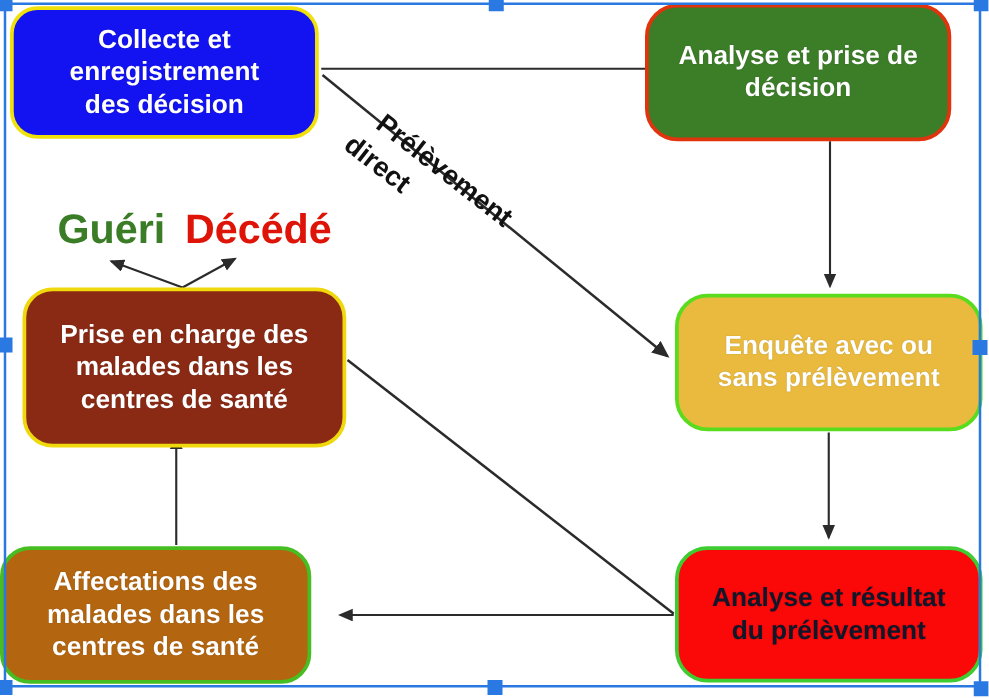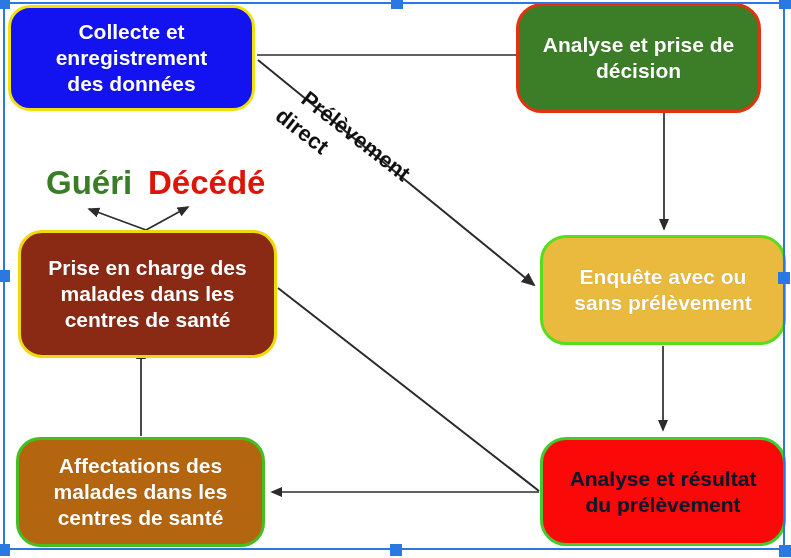--- a/index.html
+++ b/index.html
@@ -14,21 +14,21 @@
     text-align:center;font-weight:700;font-size:21px;line-height:26px;
     border-style:solid;border-width:3px;box-sizing:border-box;
     text-shadow:0 0 1px rgba(0,0,0,.25);
   }
   .node .lbl{white-space:pre-line;padding:0 6px;}
   .node-collecte{left:8px;top:5px;width:247px;height:106px;border-radius:22px;}
   .node-analyse-decision{left:516px;top:3px;width:245px;height:110px;border-radius:26px;}
   .node-enquete{left:540px;top:235px;width:246px;height:110px;border-radius:26px;}
   .node-analyse-resultat{left:540px;top:437px;width:246px;height:109px;border-radius:26px;}
   .node-prise-en-charge{left:18px;top:230px;width:259px;height:128px;border-radius:24px;}
-  .node-affectations{left:16px;top:437px;width:249px;height:110px;border-radius:24px;}
+  .node-affectations{left:0;top:437px;width:249px;height:110px;border-radius:24px;}
   .outcome{position:absolute;font-weight:700;font-size:33px;line-height:26px;}
   .outcome-gueri{left:46px;top:170px;}
   .outcome-decede{left:148px;top:170px;}
   .edge-label{
     position:absolute;left:312px;top:86px;font-weight:700;font-size:22px;line-height:26px;
     color:var(--edgelabel,#111111);transform:rotate(38deg);transform-origin:0 0;white-space:nowrap;
   }
   .edge-label .l2{display:block;margin-left:-10px;margin-top:3px;}
   .sel-frame{
     position:absolute;left:3px;top:2px;width:782px;height:548px;box-sizing:border-box;
@@ -59,21 +59,21 @@
       <line class="edge" x1="539" y1="492" x2="272" y2="492" marker-end="url(#arrow)"></line>
       <line class="edge thick" x1="278" y1="288" x2="539" y2="491"></line>
       <line class="edge" x1="141" y1="436" x2="141" y2="349" marker-end="url(#arrow)"></line>
       <line class="edge" x1="146" y1="230" x2="89" y2="209" marker-end="url(#arrow)"></line>
       <line class="edge" x1="146" y1="230" x2="188" y2="207" marker-end="url(#arrow)"></line>
     </svg>
 
     <div class="node node-collecte" style="background: rgb(19, 19, 242); border-color: rgb(240, 225, 10); color: rgb(255, 255, 255);">
       <span class="lbl">Collecte et
 enregistrement
-des données</span>
+des décision</span>
     </div>
 
     <div class="node node-analyse-decision" style="background: rgb(60, 125, 40); border-color: rgb(224, 52, 15); color: rgb(255, 255, 255);">
       <span class="lbl">Analyse et prise de
 décision</span>
     </div>
 
     <div class="node node-enquete" style="background: rgb(233, 186, 61); border-color: rgb(90, 220, 30); color: rgb(255, 255, 255);">
       <span class="lbl">Enquête avec ou
 sans prélèvement</span>

